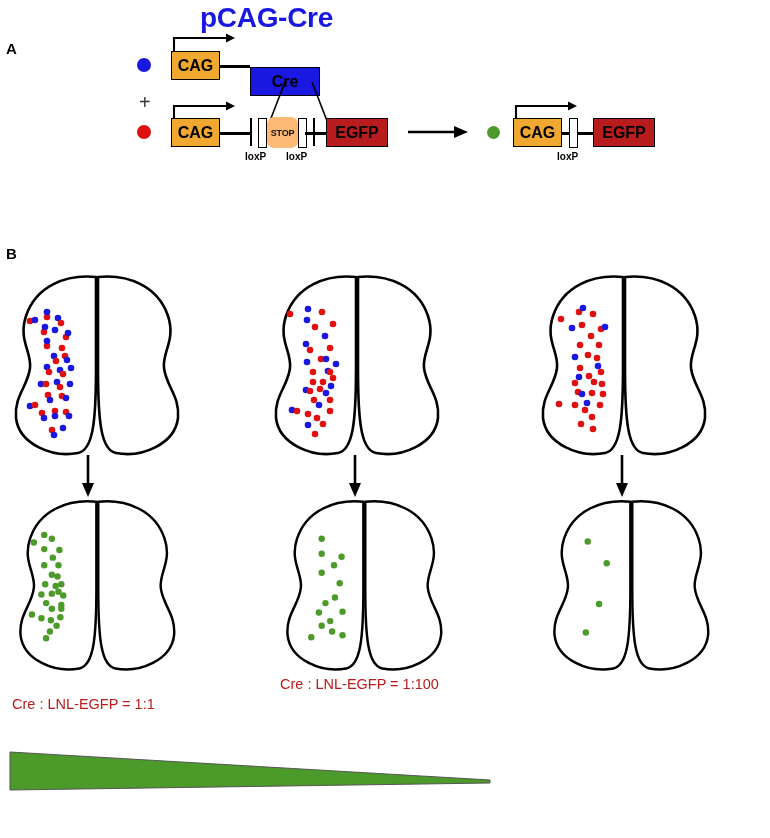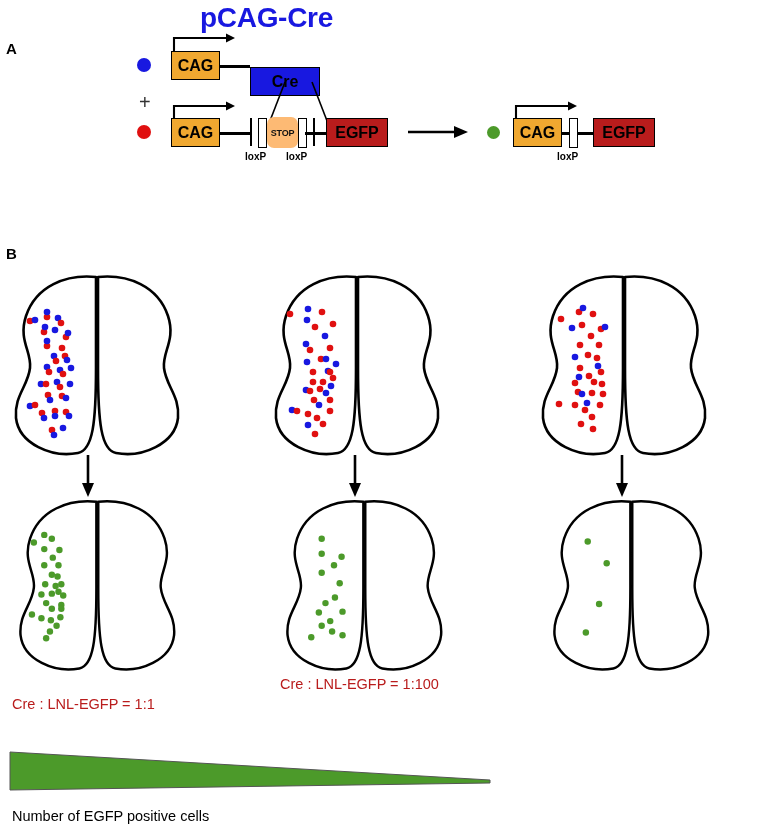--- a/index.html
+++ b/index.html
@@ -444,15 +444,14 @@
       <circle cx="55" cy="113" r="3.4"></circle>
       <circle cx="41" cy="143" r="3.4"></circle>
     </g>
   </svg>
 
 
   <svg class="abs" style="left:8px; top:750px;" width="492" height="42">
     <polygon points="2,2 482,30 482,33 2,40" fill="#4c9a2a" stroke="#555" stroke-width="1"></polygon>
   </svg>
 
-  <div class="abs wedge-caption" style="left:12px; top:808px;">Number of EGFP positive cells</div>
 
 </div>
 
 </body></html>

